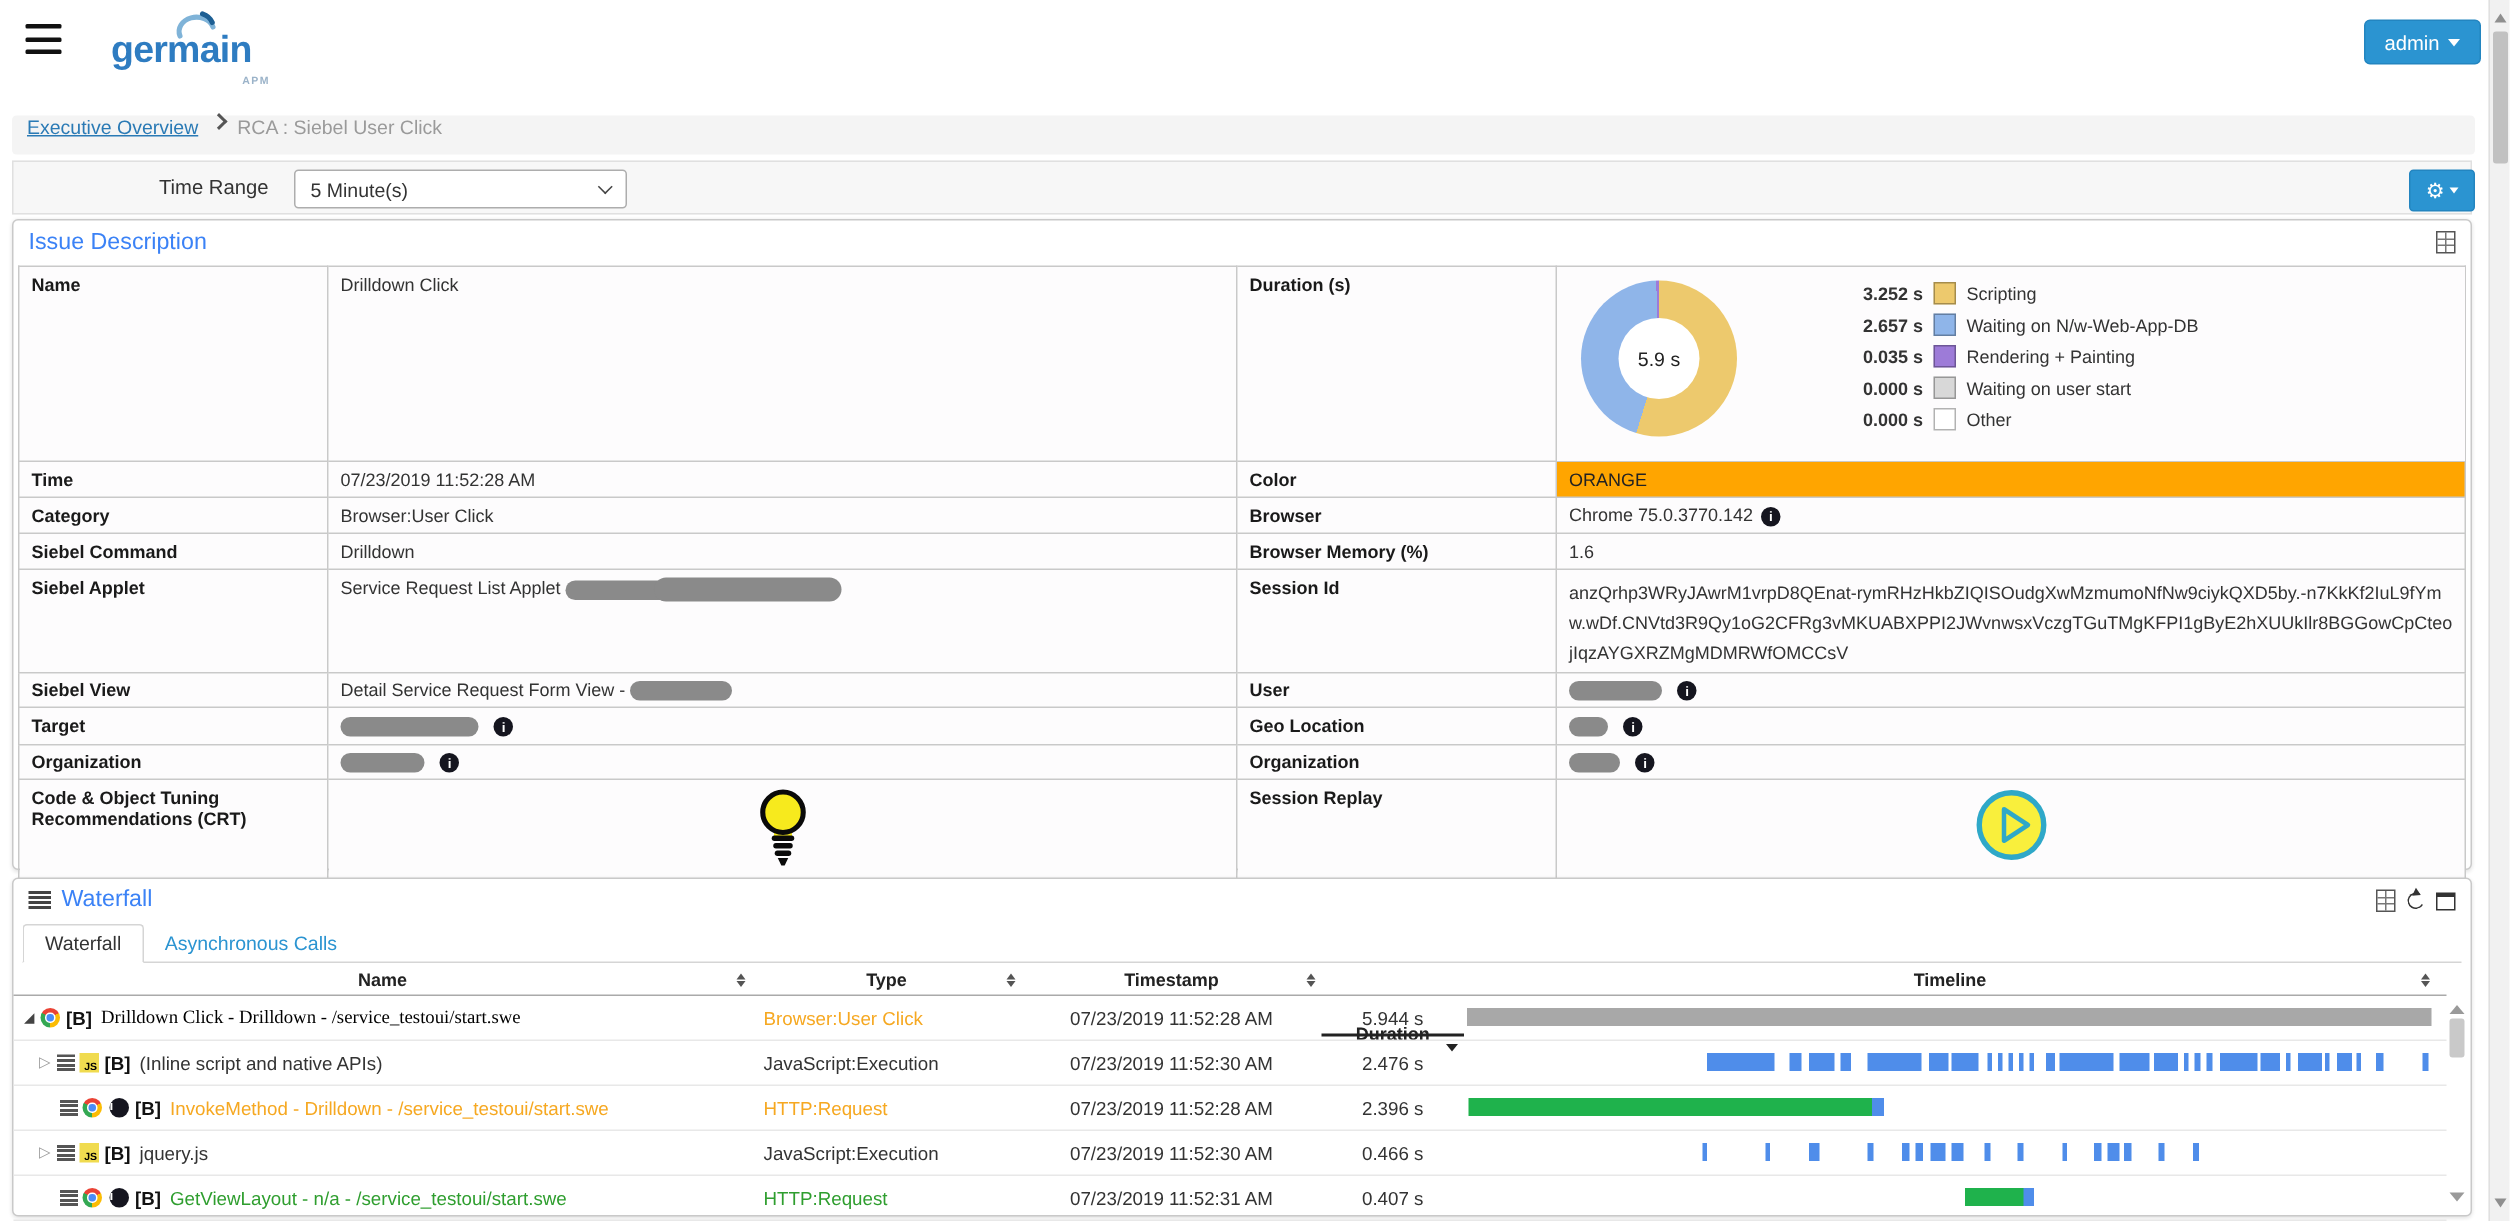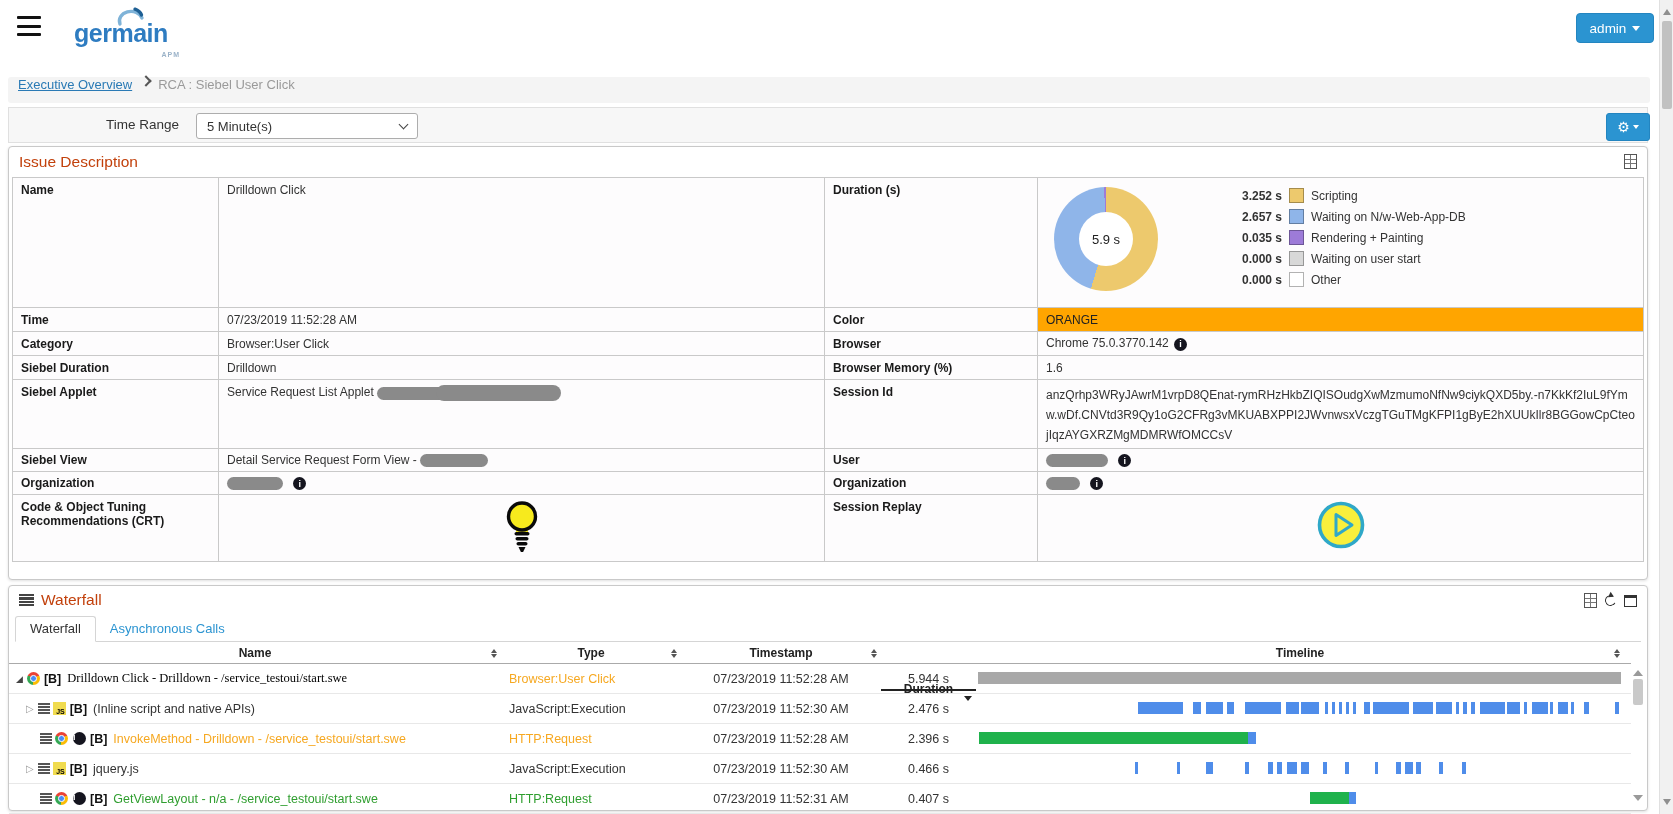--- a/index.html
+++ b/index.html
@@ -28,21 +28,21 @@
   .toolbar{position:absolute;left:8px;top:107px;width:1640px;height:36px;background:#f7f7f7;border:1px solid #e0e0e0;border-radius:0;box-sizing:border-box;}
   .tr-label{position:absolute;right:1468px;top:9px;font-size:13.5px;color:#333;}
   .tr-select{position:absolute;left:187px;top:5px;width:222px;height:26px;background:#fff;border:1px solid #adadad;border-radius:3px;
     box-sizing:border-box;display:flex;align-items:center;padding:0 10px;font-size:13px;color:#333;cursor:pointer;}
   .tr-select .chev{margin-left:auto;width:6px;height:6px;border-right:1.6px solid #444;border-bottom:1.6px solid #444;transform:rotate(45deg);margin-top:-3px;}
   .gear-btn{position:absolute;left:1597px;top:5px;width:42px;height:26px;background:#2b94d1;border:1px solid #2385c0;border-radius:3px;
     color:#fff;display:flex;align-items:center;justify-content:center;gap:3px;cursor:pointer;font-size:14px;}
   .caret-w2{width:0;height:0;border:3.5px solid transparent;border-top:4.5px solid #fff;margin-top:3px;}
   
   .panel{position:absolute;background:#fff;border:1px solid #c9c9c9;border-radius:4px;box-shadow:0 1px 3px rgba(0,0,0,.13);box-sizing:border-box;}
-  .panel-title{font-size:15.5px;color:#c2410c;display:flex;align-items:center;gap:7px;}
+  .panel-title{font-size:15.5px;color:#3b82f6;display:flex;align-items:center;gap:7px;}
   .pactions{position:absolute;right:10px;top:7px;display:flex;align-items:center;gap:8px;}
   .ic-sheet{width:11px;height:13px;border:1px solid #555;background:
     linear-gradient(#777 0 0) left 0 top 3.5px/100% 1px no-repeat,
     linear-gradient(#777 0 0) left 0 top 7.5px/100% 1px no-repeat,
     linear-gradient(#777 0 0) left 5px top 0/1px 100% no-repeat,#fff;cursor:pointer;}
   .ic-refresh{width:9px;height:9px;border:1.7px solid #333;border-radius:50%;border-right-color:transparent;position:relative;transform:rotate(-15deg);cursor:pointer;}
   .ic-refresh::after{content:"";position:absolute;right:-3px;top:-2px;border:3px solid transparent;border-left:5px solid #333;transform:rotate(40deg);}
   .ic-max{width:11px;height:8px;border:1px solid #333;border-top:3px solid #333;cursor:pointer;}
   
   #issue-panel{left:8px;top:146px;width:1640px;height:434px;}
@@ -219,21 +219,21 @@
     <tr style="height:24px">
       <td class="lab">Category</td>
       <td>Browser:User Click</td>
       <td class="lab">Browser</td>
       <td>
         <span>Chrome 75.0.3770.142</span>
         <span class="ic-info">i</span>
       </td>
     </tr>
     <tr style="height:24px">
-      <td class="lab">Siebel Duration</td>
+      <td class="lab">Siebel Command</td>
       <td>Drilldown</td>
       <td class="lab">Browser Memory (%)</td>
       <td>1.6</td>
     </tr>
     <tr class="rtall" style="height:63px">
       <td class="lab">Siebel Applet</td>
       <td>
         <span>Service Request List Applet</span>
         <span class="redact" style="width:70px"></span><span class="redact h2" style="width:125px;margin-left:-16px"></span>
       </td>
@@ -242,20 +242,32 @@
     </tr>
     <tr style="height:23px">
       <td class="lab">Siebel View</td>
       <td>
         <span>Detail Service Request Form View -</span>
         <span class="redact" style="width:68px"></span>
       </td>
       <td class="lab">User</td>
       <td>
         <span class="redact" style="width:62px"></span>
+        <span class="ic-info">i</span>
+      </td>
+    </tr>
+    <tr style="height:25px">
+      <td class="lab">Target</td>
+      <td>
+        <span class="redact" style="width:92px"></span>
+        <span class="ic-info">i</span>
+      </td>
+      <td class="lab">Geo Location</td>
+      <td>
+        <span class="redact" style="width:26px"></span>
         <span class="ic-info">i</span>
       </td>
     </tr>
     <tr style="height:23px">
       <td class="lab">Organization</td>
       <td>
         <span class="redact" style="width:56px"></span>
         <span class="ic-info">i</span>
       </td>
       <td class="lab">Organization</td>

